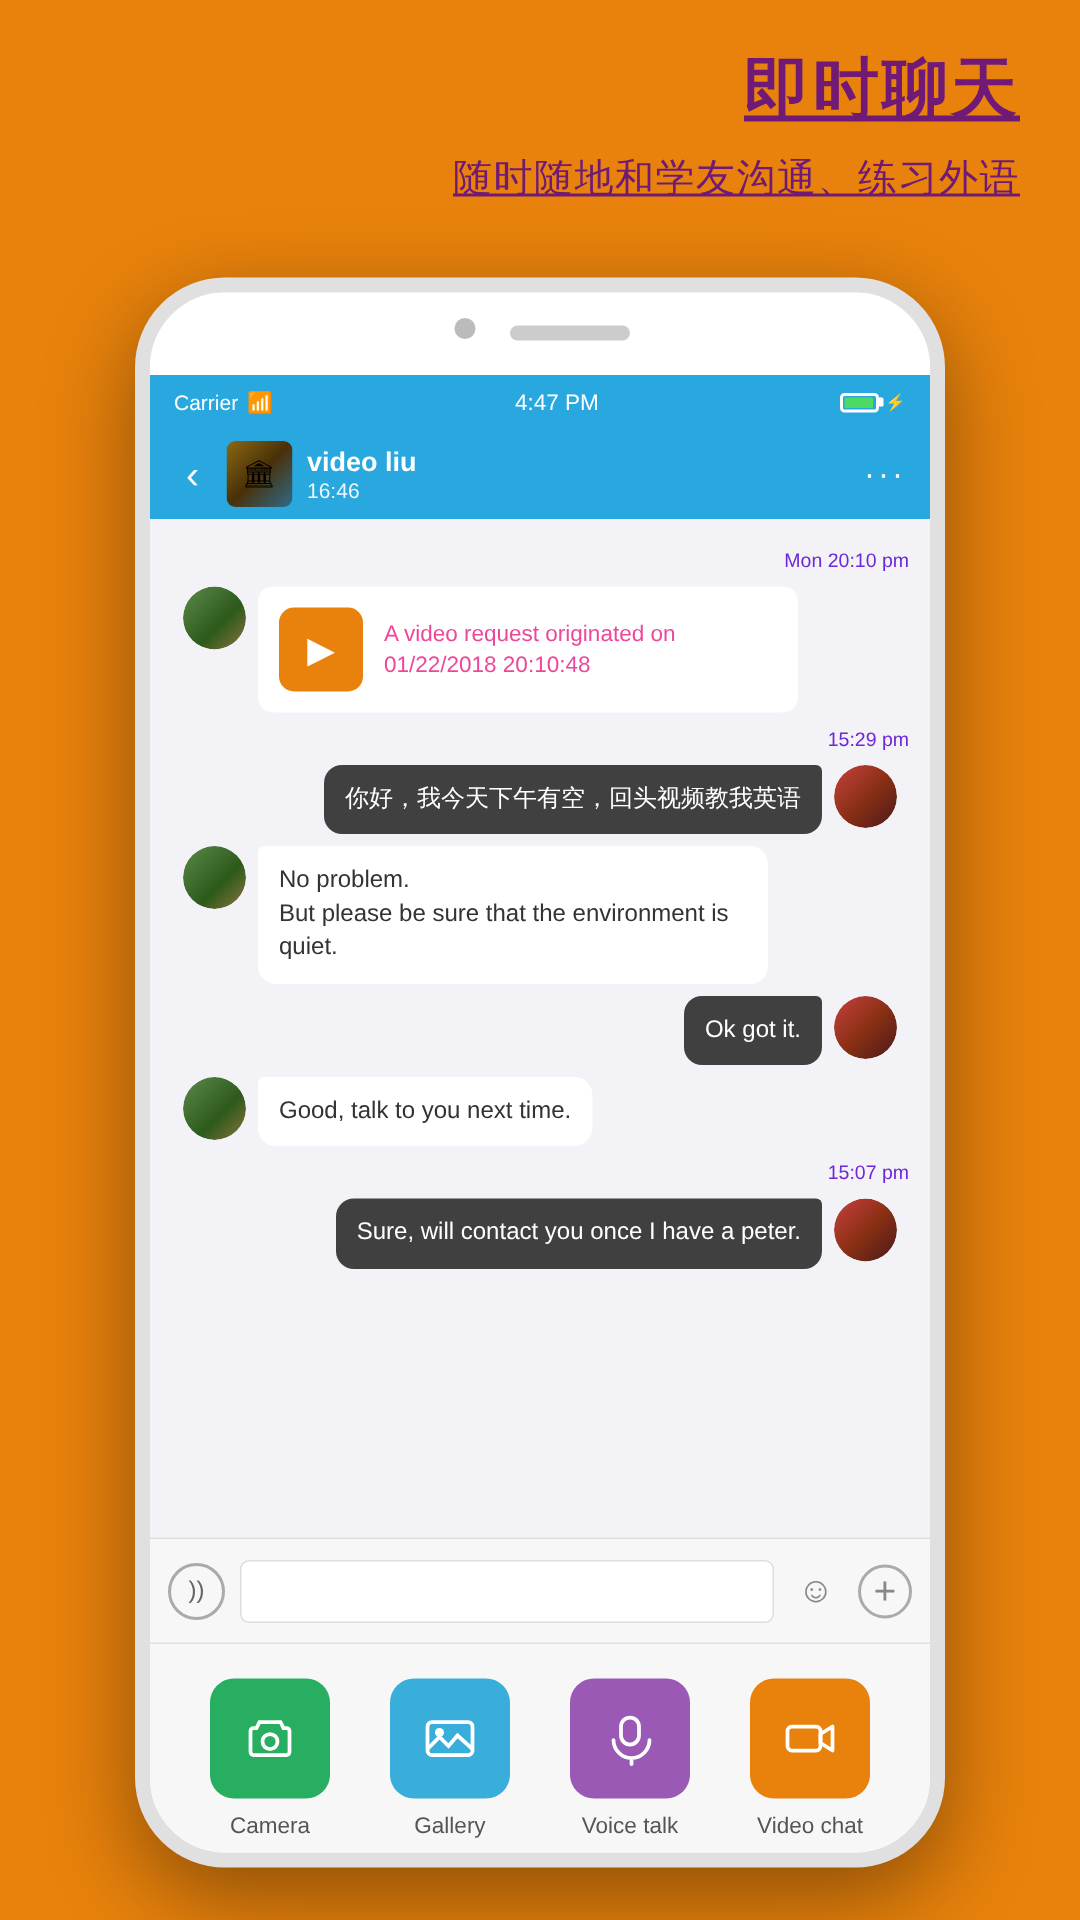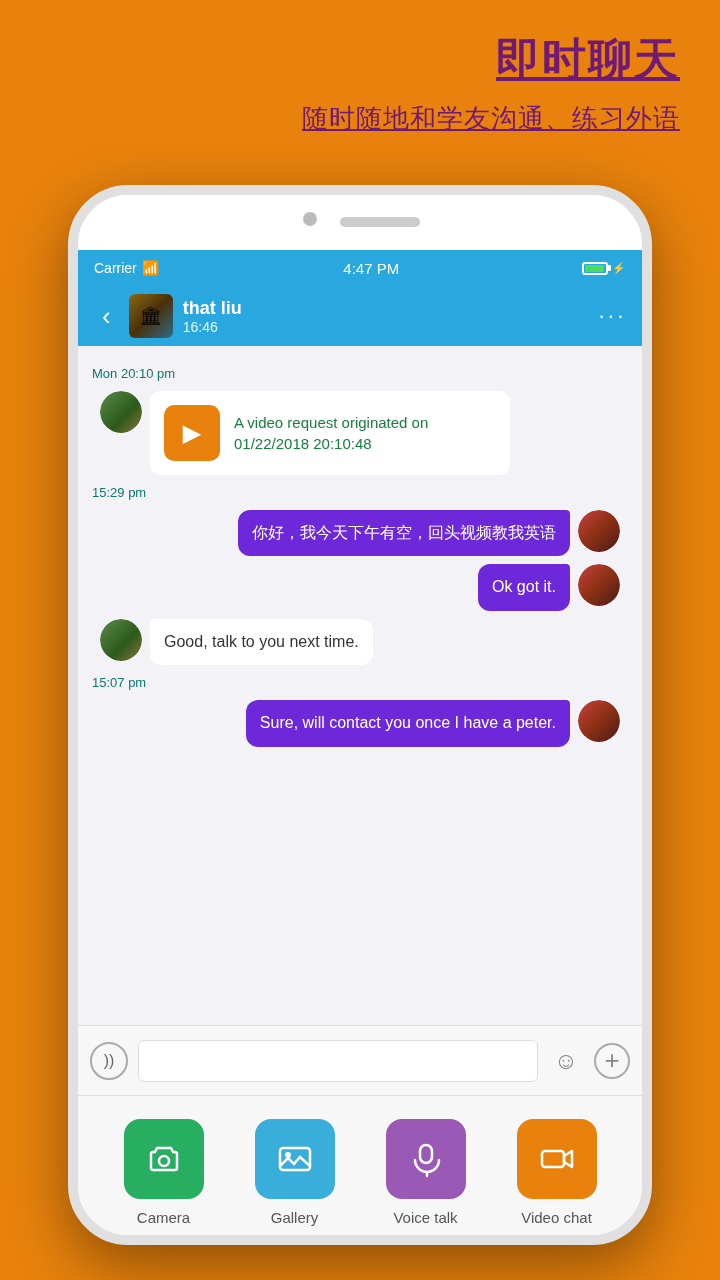--- a/index.html
+++ b/index.html
@@ -30,21 +30,21 @@
       font-weight: 400;
       letter-spacing: 1px;
     }
 
     
     .phone-mockup {
       position: absolute;
       top: 185px;
       left: 50%;
       transform: translateX(-50%);
-      width: 584px;
+      width: 540px;
       height: 1060px;
       background: white;
       border-radius: 60px;
       box-shadow: 0 20px 60px rgba(0,0,0,0.4);
       overflow: hidden;
       border: 10px solid #e0e0e0;
     }
 
     
     .phone-top-bar {
@@ -195,22 +195,22 @@
     
     .chat-area {
       width: 100%;
       background: #f2f2f7;
       padding: 10px 14px;
       overflow-y: auto;
       height: calc(1060px - 55px - 36px - 60px - 70px - 160px);
     }
 
     .time-divider {
-      text-align: left;
-      color: #0f766e;
+      text-align: right;
+      color: #6d28d9;
       font-size: 13px;
       margin: 10px 0;
     }
 
     
     .message-row {
       display: flex;
       align-items: flex-start;
       margin: 8px 0;
     }
@@ -243,21 +243,21 @@
       border-radius: 12px;
       font-size: 16px;
       line-height: 1.4;
     }
     .bubble.left {
       background: white;
       color: #333;
       border-top-left-radius: 4px;
     }
     .bubble.right {
-      background: #6d28d9;
+      background: #404040;
       color: white;
       border-top-right-radius: 4px;
     }
 
     
     .video-request-card {
       display: flex;
       align-items: center;
       background: white;
       border-radius: 10px;
@@ -274,21 +274,21 @@
       justify-content: center;
       flex-shrink: 0;
       margin-right: 14px;
     }
     .video-icon-inner {
       color: white;
       font-size: 24px;
     }
     .video-request-text {
       font-size: 15px;
-      color: #15803d;
+      color: #ec4899;
       line-height: 1.4;
     }
 
     
     .input-area {
       width: 100%;
       height: 70px;
       background: #f7f7f7;
       border-top: 1px solid #ddd;
       display: flex;
@@ -403,21 +403,21 @@
       <span class="battery-bolt">⚡</span>
     </div>
   </div>
 
   <div class="nav-bar">
     <div class="nav-back">‹</div>
     <div class="nav-avatar">
       <div class="nav-avatar-img">🏛</div>
     </div>
     <div class="nav-info">
-      <div class="nav-name">that liu</div>
+      <div class="nav-name">video liu</div>
       <div class="nav-time">16:46</div>
     </div>
     <div class="nav-more">···</div>
   </div>
 
   <div class="chat-area">
 
     <div class="time-divider">Mon 20:10 pm</div>
 
     <div class="message-row">
@@ -434,20 +434,26 @@
 
     <div class="time-divider">15:29 pm</div>
 
     <div class="message-row right">
       <div class="msg-avatar">
         <div class="avatar-img-2"></div>
       </div>
       <div class="bubble right">你好，我今天下午有空，回头视频教我英语</div>
     </div>
 
+    <div class="message-row">
+      <div class="msg-avatar">
+        <div class="avatar-img-1"></div>
+      </div>
+      <div class="bubble left">No  problem.<br>But  please be sure that the environment is  quiet.</div>
+    </div>
 
     <div class="message-row right">
       <div class="msg-avatar">
         <div class="avatar-img-2"></div>
       </div>
       <div class="bubble right">Ok got it.</div>
     </div>
 
     <div class="message-row">
       <div class="msg-avatar">

